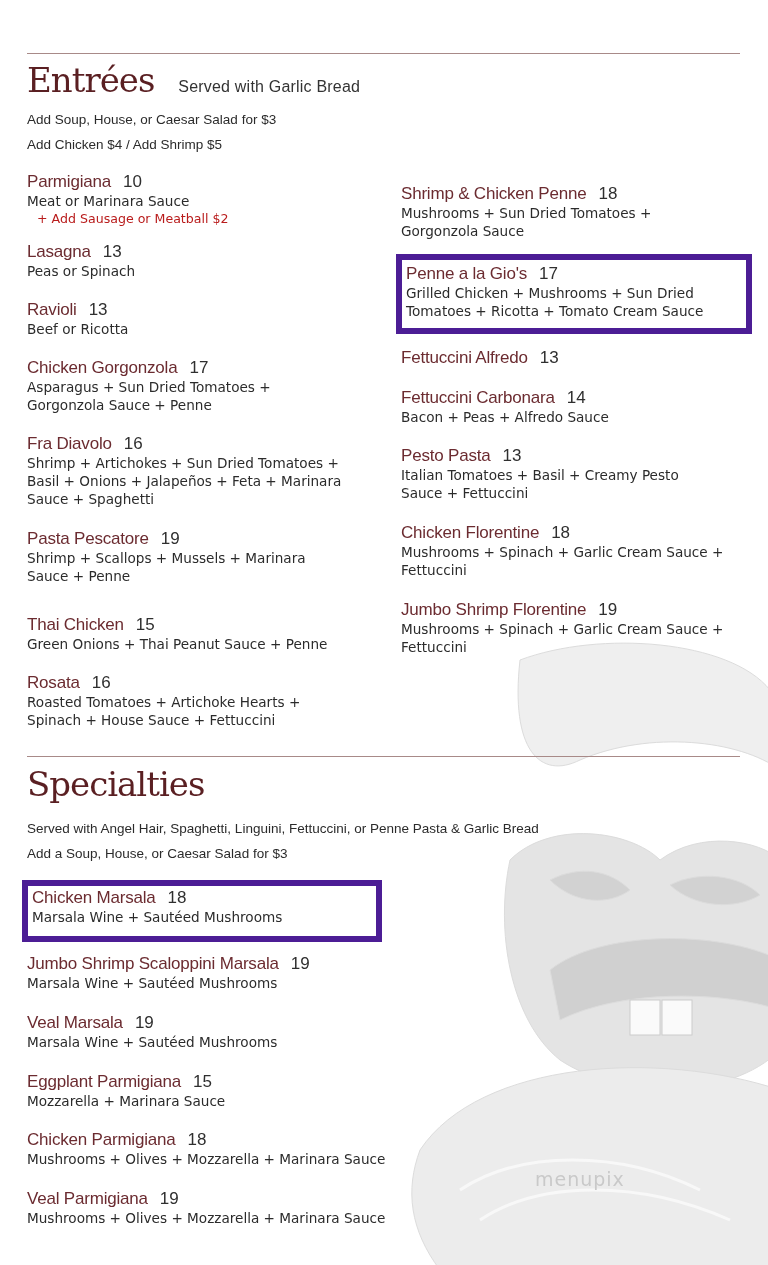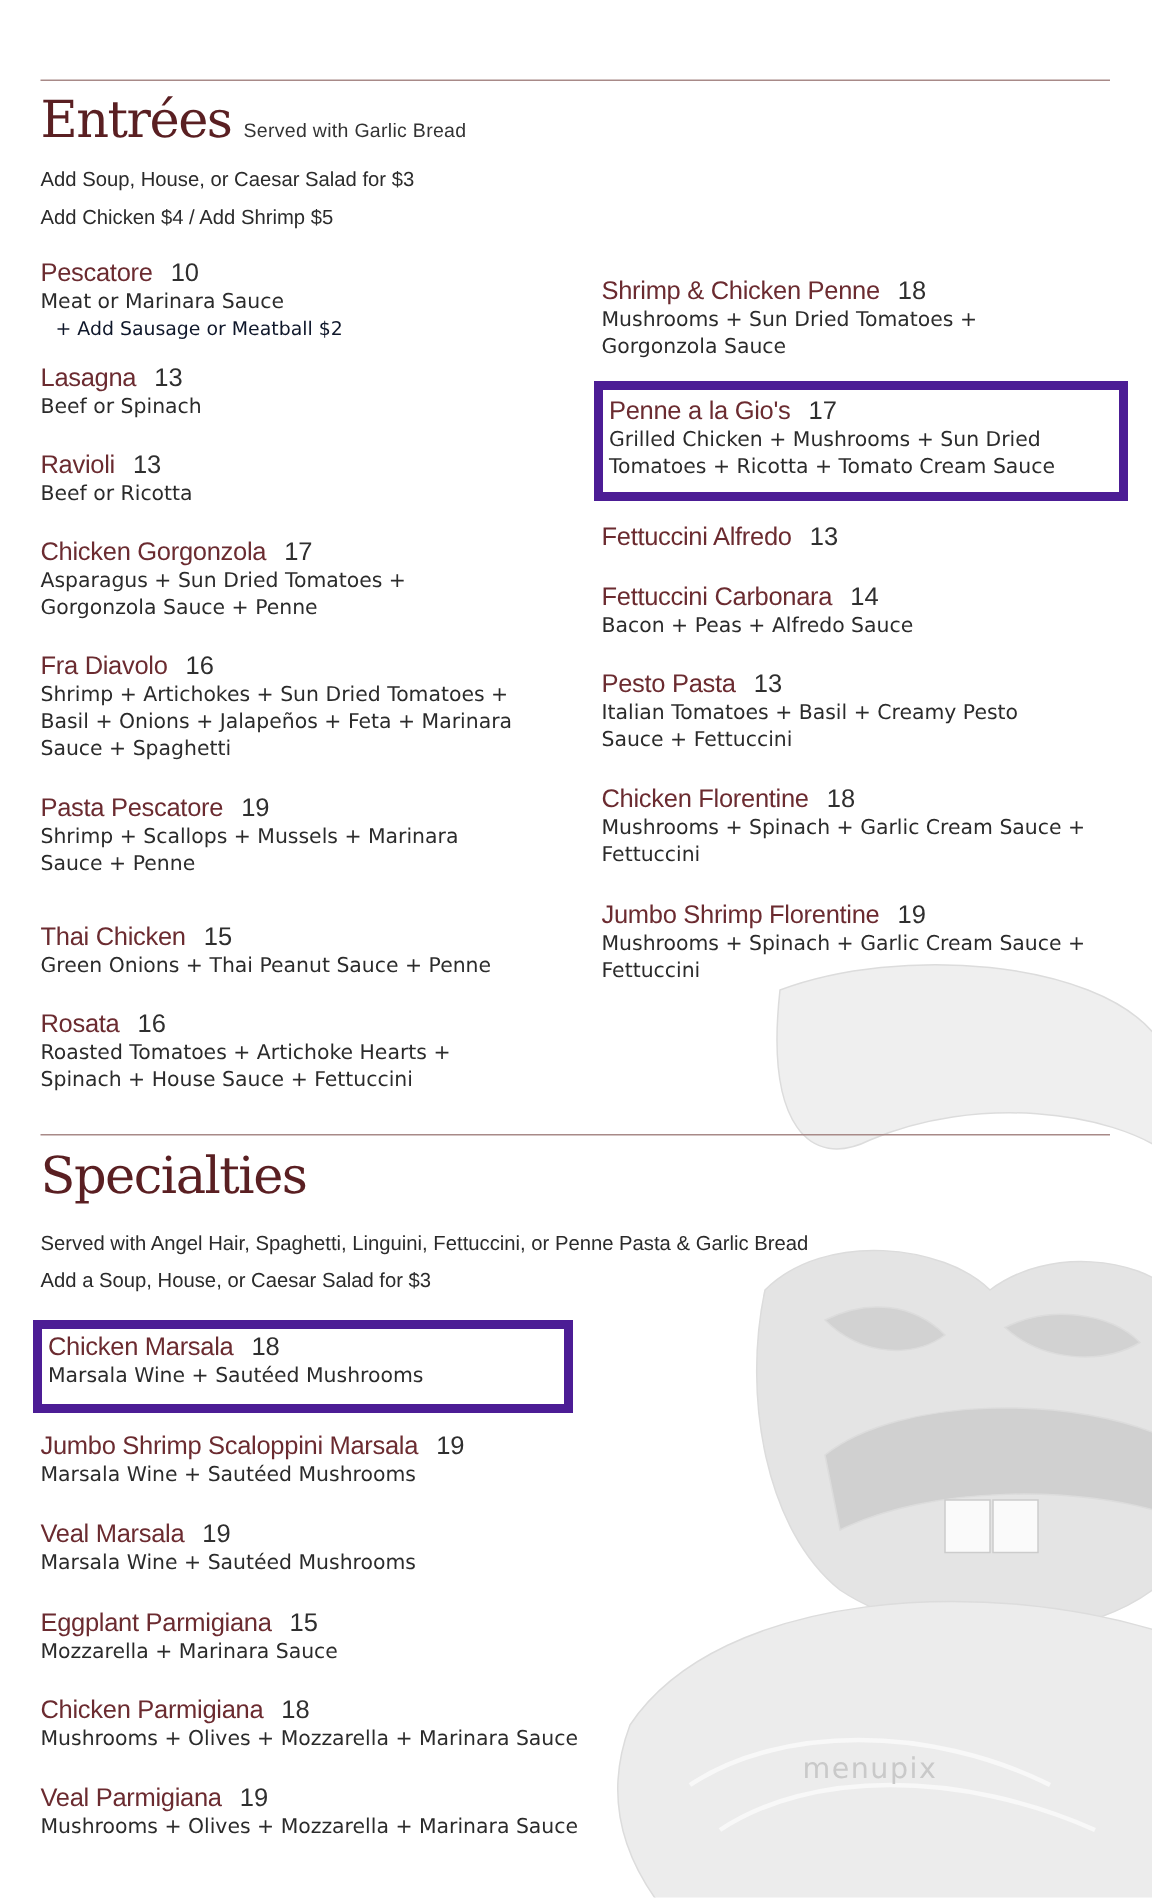--- a/index.html
+++ b/index.html
@@ -10,40 +10,40 @@
     .chef-bg {
       position: absolute; left: 400px; top: 630px; width: 380px; height: 640px;
       pointer-events: none; opacity: 1;
     }
     .rule { position: absolute; left: 27px; width: 713px; height: 1px; background: #a88a88; }
     .section-title {
       position: absolute; left: 27px; color: #5a1f22;
       font-family: "DejaVu Serif", serif; font-size: 34px; letter-spacing: -1px; font-weight: normal;
     }
     .section-sub {
-      font-family: "Liberation Sans", sans-serif; font-size: 13px; color: #333; letter-spacing: 0.2px;
-      margin-left: 8px;
+      font-family: "Liberation Sans", sans-serif; font-size: 16px; color: #333; letter-spacing: 0.2px;
+      margin-left: 24px;
     }
     .note {
       position: absolute; left: 27px; font-family: "Liberation Sans", sans-serif; font-size: 13.5px; color: #2b2b2b;
     }
     .col { position: absolute; }
     .item { position: relative; margin-bottom: 0; }
     .item-name {
       font-family: "Liberation Sans", sans-serif; font-size: 17px; color: #6b2b30; letter-spacing: -0.2px;
       display: inline-block;
     }
     .item-price {
       font-family: "Liberation Sans", sans-serif; font-size: 17px; color: #2f2f2f; margin-left: 12px; display: inline-block;
     }
     .item-desc {
       font-family: "DejaVu Sans", sans-serif; font-size: 13.6px; color: #2b2b2b; line-height: 18px;
     }
     .item-extra {
-      font-family: "DejaVu Sans", sans-serif; font-size: 12.6px; color: #0f172a; padding-left: 10px; line-height: 17px;
+      font-family: "DejaVu Sans", sans-serif; font-size: 12.6px; color: #b91c1c; padding-left: 10px; line-height: 17px;
     }
     .boxed { border: 6px solid #4c1d95; }
     .watermark {
       position: absolute; left: 535px; top: 1168px; font-family: "DejaVu Sans", sans-serif; font-size: 19px;
       color: #c9c9c9; letter-spacing: 1px;
     }
   </style>
 </head>
 <body>
 
@@ -65,27 +65,27 @@
 <div class="rule" style="top:53px;"></div>
 
 <div class="section-title" style="top:60px;">
   <span>Entrées</span><span class="section-sub">Served with Garlic Bread</span>
 </div>
 <div class="note" style="top:112px;">Add Soup, House, or Caesar Salad for $3</div>
 <div class="note" style="top:137px;">Add Chicken $4 / Add Shrimp $5</div>
 
 <div class="col" style="left:27px; top:172px; width:350px;">
   <div class="item" style="height:70px;">
-    <span class="item-name">Pescatore</span><span class="item-price">10</span>
+    <span class="item-name">Parmigiana</span><span class="item-price">10</span>
     <div class="item-desc">Meat or Marinara Sauce</div>
     <div class="item-extra">+ Add Sausage or Meatball $2</div>
   </div>
   <div class="item" style="height:58px;">
     <span class="item-name">Lasagna</span><span class="item-price">13</span>
-    <div class="item-desc">Beef or Spinach</div>
+    <div class="item-desc">Peas or Spinach</div>
   </div>
   <div class="item" style="height:58px;">
     <span class="item-name">Ravioli</span><span class="item-price">13</span>
     <div class="item-desc">Beef or Ricotta</div>
   </div>
   <div class="item" style="height:76px; width:270px;">
     <span class="item-name">Chicken Gorgonzola</span><span class="item-price">17</span>
     <div class="item-desc">Asparagus + Sun Dried Tomatoes + Gorgonzola Sauce + Penne</div>
   </div>
   <div class="item" style="height:95px; width:330px;">

